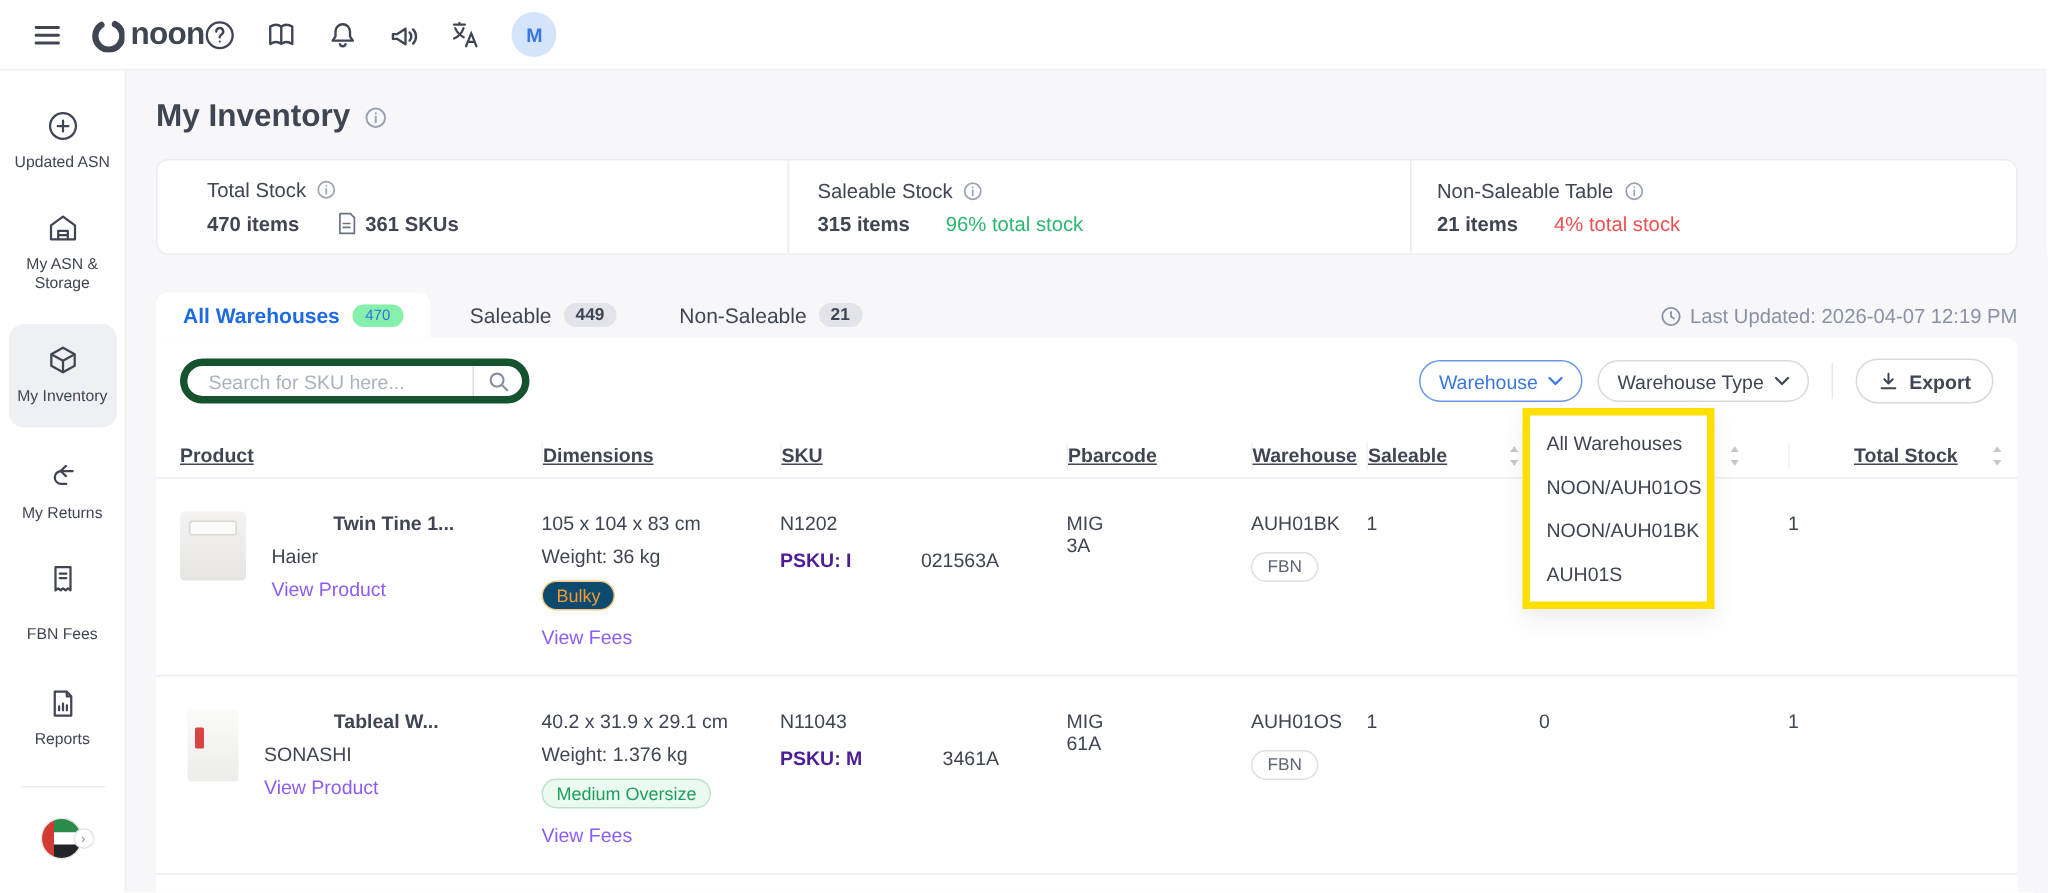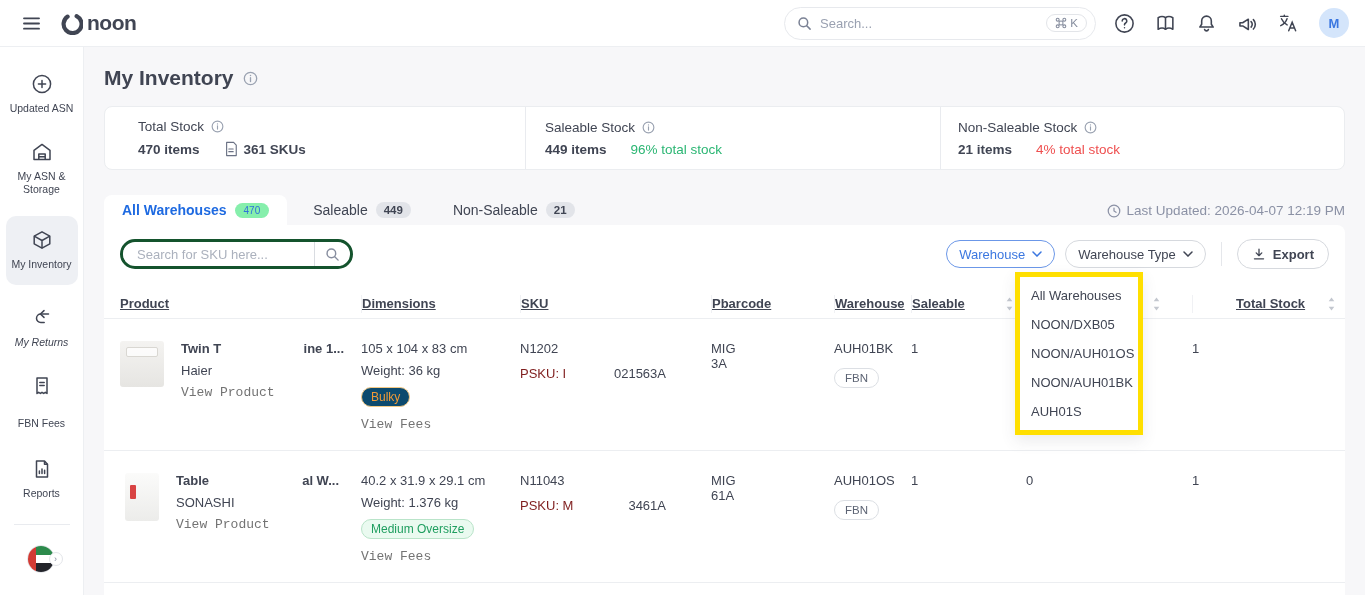--- a/index.html
+++ b/index.html
@@ -26,21 +26,21 @@
   
   .sidebar { position:absolute; top:47px; left:0; bottom:0; width:84px; background:#fff;
              border-right:1px solid #edeff2; display:flex; flex-direction:column; align-items:center;
              padding-top:26px; z-index:20; }
   .nav-item { width:72px; display:flex; flex-direction:column; align-items:center; gap:7px;
               color:#404553; font-size:10.5px; line-height:1.25; text-align:center; cursor:pointer; }
   .nav-item svg { width:22px; height:22px; }
   .ni-create { margin-bottom:26px; }
   .ni-asn { margin-bottom:20px; }
   .ni-inv { background:#eef0f4; border-radius:10px; padding:13px 2px; margin-bottom:22px; }
-  .ni-ret { margin-bottom:26px;font-style:italic; }
+  .ni-ret { margin-bottom:26px; }
   .ni-fbn { margin-bottom:28px;gap:20px; }
   .ni-rep { margin-bottom:0; }
   .side-divider { width:56px; height:1px; background:#e9ebef; margin:24px 0 20px; }
   .flag-wrap { position:relative; width:30px; height:28px; cursor:pointer; }
   .flag { width:28px; height:28px; border-radius:50%; overflow:hidden; position:relative; border:1px solid #e3e5e9; }
   .flag .band { position:absolute; left:0; top:0; bottom:0; width:34%; background:#d23b34; }
   .flag .g { position:absolute; left:34%; right:0; top:0; height:33.4%; background:#2c8a4b; }
   .flag .w { position:absolute; left:34%; right:0; top:33.4%; height:33.3%; background:#fff; }
   .flag .b { position:absolute; left:34%; right:0; top:66.7%; height:33.3%; background:#23242a; }
   .flag-chevron { position:absolute; right:-6px; top:7px; width:14px; height:14px; border-radius:50%;
@@ -77,21 +77,21 @@
   .tab { height:30px; padding:0 16px; margin-left:10px; display:flex; align-items:center; gap:8px;
          font-size:14px; color:#404553; cursor:pointer; }
   .count-blue { background:#86efac; color:#2f72da; border-radius:10px; padding:2px 9px; font-size:10px; font-weight:400; }
   .count-gray { background:#e2e4e9; color:#404553; border-radius:10px; padding:2px 8px; font-size:11.5px; font-weight:700; }
   .last-updated { margin-left:auto; display:flex; align-items:center; gap:6px; color:#8b91a5;
                   font-size:13.5px; padding-bottom:7px; }
 
   
   .panel { background:#fff; border-radius:0 8px 0 0; min-height:420px; }
   .toolbar { display:flex; align-items:center; padding:14px 16px 20px; }
-  .sku-search { width:233px; height:30px; border:3px solid #14532d; border-radius:15px;
+  .sku-search { width:233px; height:30px; border:5px solid #14532d; border-radius:15px;
                 display:flex; align-items:center; overflow:hidden; background:#fff; }
   .sku-search input { border:none; outline:none; flex:1; padding-left:14px; font-size:13px; color:#404553; font-family:inherit; }
   .sku-search input::placeholder { color:#abb1bd; }
   .sku-search-btn { width:36px; height:100%; border-left:1px solid #d9dce1; display:flex;
                     align-items:center; justify-content:center; color:#868d9e; cursor:pointer; }
   .toolbar-right { margin-left:auto; display:flex; align-items:center; gap:10px; }
   .pill { height:28px; border:1px solid #d6d9de; border-radius:14px; background:#fff; padding:0 12px;
           display:flex; align-items:center; gap:7px; font-size:13px; color:#404553; cursor:pointer; }
   .pill-blue { border-color:#6b97e8; color:#3b77e0; }
   .tb-divider { width:1px; height:24px; background:#e5e7eb; margin:0 5px; }
@@ -112,30 +112,30 @@
   .trow { padding-top:22px; padding-bottom:18px; border-bottom:1px solid #eceef1; align-items:start; font-size:13px; }
   .prod-cell { display:flex; gap:17px; }
   .prod-img { width:44px; height:46px; border-radius:3px; background:linear-gradient(180deg,#f4f3f1,#e6e5e2);
               position:relative; flex:none; }
   .prod-img::after { content:""; position:absolute; left:6px; top:6px; right:6px; height:8px;
                      border-radius:2px; background:rgba(255,255,255,.75); border:1px solid #d9d7d2; }
   .prod-img.dispenser { width:34px; height:48px; margin-left:5px; background:linear-gradient(180deg,#fbfbfa,#ececea); }
   .prod-img.dispenser::after { content:""; position:absolute; left:5px; top:12px; width:6px; height:14px;
                                background:#d84343; border:none; border-radius:1px; }
   .split { display:flex; justify-content:space-between; }
-  .t-title { font-weight:600; color:#404553; width:163px; }
+  .t-title { font-weight:600; color:#404553; width:163px;justify-content:center; }
   .t-brand { margin-top:7px; }
-  .link { color:#737373; cursor:pointer; margin-top:7px; display:inline-block;font-family:Liberation Mono, monospace; }
+  .link { color:#8b5cf6; cursor:pointer; margin-top:7px; display:inline-block; }
   .dim-line2 { margin-top:7px; }
   .badge { display:inline-block; margin-top:9px; border-radius:11px; padding:2px 9px; font-size:12px; }
   .badge-bulky { border:1px solid #f3c985; color:#f09a37; background:#0c4a6e; }
   .badge-oversize { border:1px solid #b9e4c9; color:#1f9e5f; background:#eafaf0; }
   .view-fees { display:block; margin-top:10px; }
   .psku { margin-top:10px; width:146px; }
-  .psku .lbl { color:#7f1d1d; }
+  .psku .lbl { color:#4c1d95;font-weight:bold; }
   .bar-split { width:82px;flex-direction:column; }
   .fbn-pill { display:inline-block; margin-top:12px; border:1px solid #dcdfe4; border-radius:12px;
               padding:3px 10px; font-size:11.5px; color:#5d6474; }
   .trow-partial { padding-top:12px; border-bottom:none; }
 
   
   .wh-dropdown { position:absolute; left:1015px; top:272px; width:128px; z-index:40;
                  background:#fff; border:5px solid #ffdf00; box-shadow:0 6px 14px rgba(64,69,83,.10); padding:4px 0; }
   .wh-opt { padding:7px 11px; font-size:13px; color:#404553; white-space:nowrap; cursor:pointer; }
 </style>
@@ -150,37 +150,20 @@
         <path d="M2 2.5h16M2 8h16M2 13.5h16"></path>
       </svg>
     </div>
     <div class="logo">
       <svg viewBox="0 0 22 22" width="23" height="23">
         <path d="M7.3 4.4 A 8.6 8.6 0 1 0 15.9 3.9" fill="none" stroke="#404553" stroke-width="4" stroke-linecap="round"></path>
       </svg>
       <span class="logo-text">noon</span>
     </div>
 
-    <div class="top-search">
-      <svg viewBox="0 0 16 16" width="15" height="15" fill="none" stroke="#7a8194" stroke-width="1.6" stroke-linecap="round">
-        <circle cx="6.8" cy="6.8" r="4.6"></circle>
-          <path d="M10.4 10.4 14 14"></path>
-      </svg>
-      <input type="text" placeholder="Search..." style="">
-      <span class="kbd">
-        <svg viewBox="0 0 18 18" width="12" height="12" fill="none" stroke="#868d9e" stroke-width="1.6">
-          <rect x="6.2" y="6.2" width="5.6" height="5.6"></rect>
-          <circle cx="4" cy="4" r="2.2"></circle>
-            <circle cx="14" cy="4" r="2.2"></circle>
-          <circle cx="4" cy="14" r="2.2"></circle>
-            <circle cx="14" cy="14" r="2.2"></circle>
-        </svg>
-        <span>K</span>
-      </span>
-    </div>
 
     <div class="top-icons">
       <span class="tico">
         <svg viewBox="0 0 20 20" width="21" height="21" fill="none" stroke="#404553" stroke-width="1.5">
           <circle cx="10" cy="10" r="8.2"></circle>
           <path d="M7.8 7.6a2.2 2.2 0 1 1 3.3 1.9c-.8.5-1.1 1-1.1 1.8" stroke-linecap="round"></path>
           <circle cx="10" cy="14" r="0.7" fill="#404553" stroke="none"></circle>
         </svg>
       </span>
       <span class="tico">
@@ -303,28 +286,28 @@
       <div class="stat stat-saleable">
         <div class="stat-label">
           <span>Saleable Stock</span>
           <svg class="iico" viewBox="0 0 16 16" fill="none" stroke="#9aa2b1" stroke-width="1.4">
             <circle cx="8" cy="8" r="6.6"></circle>
               <path d="M8 7.2v4" stroke-linecap="round"></path>
               <circle cx="8" cy="4.8" r="0.8" fill="#9aa2b1" stroke="none"></circle>
           </svg>
         </div>
         <div class="stat-vals">
-          <span class="stat-strong">449 items</span>
+          <span class="stat-strong">315 items</span>
           <span class="stat-gap"></span>
           <span class="pct-green">96% total stock</span>
         </div>
       </div>
       <div class="stat stat-nonsaleable">
         <div class="stat-label">
-          <span>Non-Saleable Stock</span>
+          <span>Non-Saleable Table</span>
           <svg class="iico" viewBox="0 0 16 16" fill="none" stroke="#9aa2b1" stroke-width="1.4">
             <circle cx="8" cy="8" r="6.6"></circle>
               <path d="M8 7.2v4" stroke-linecap="round"></path>
               <circle cx="8" cy="4.8" r="0.8" fill="#9aa2b1" stroke="none"></circle>
           </svg>
         </div>
         <div class="stat-vals">
           <span class="stat-strong">21 items</span>
           <span class="stat-gap"></span>
           <span class="pct-red">4% total stock</span>
@@ -495,19 +478,18 @@
 
       <div class="trow trow-partial">
         <div></div>
 
       </div>
     </div>
   </div>
 
   <div class="wh-dropdown">
     <div class="wh-opt">All Warehouses</div>
-    <div class="wh-opt">NOON/DXB05</div>
     <div class="wh-opt">NOON/AUH01OS</div>
     <div class="wh-opt">NOON/AUH01BK</div>
     <div class="wh-opt">AUH01S</div>
   </div>
 
 </div>
 
 </body></html>

